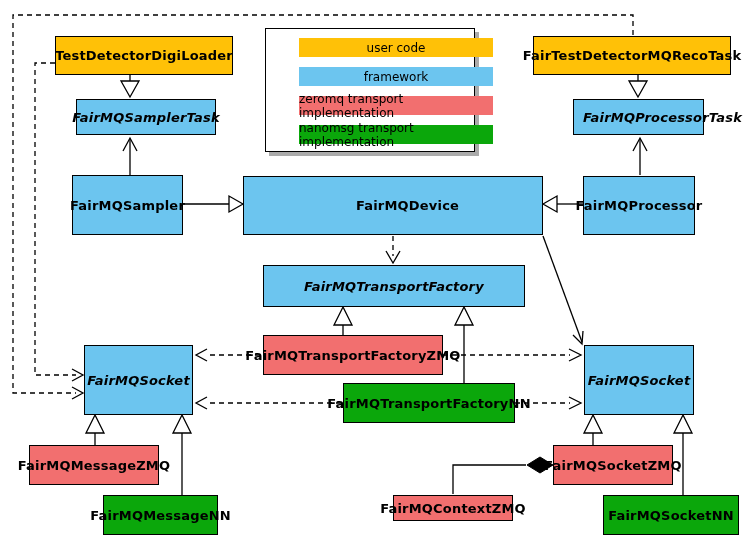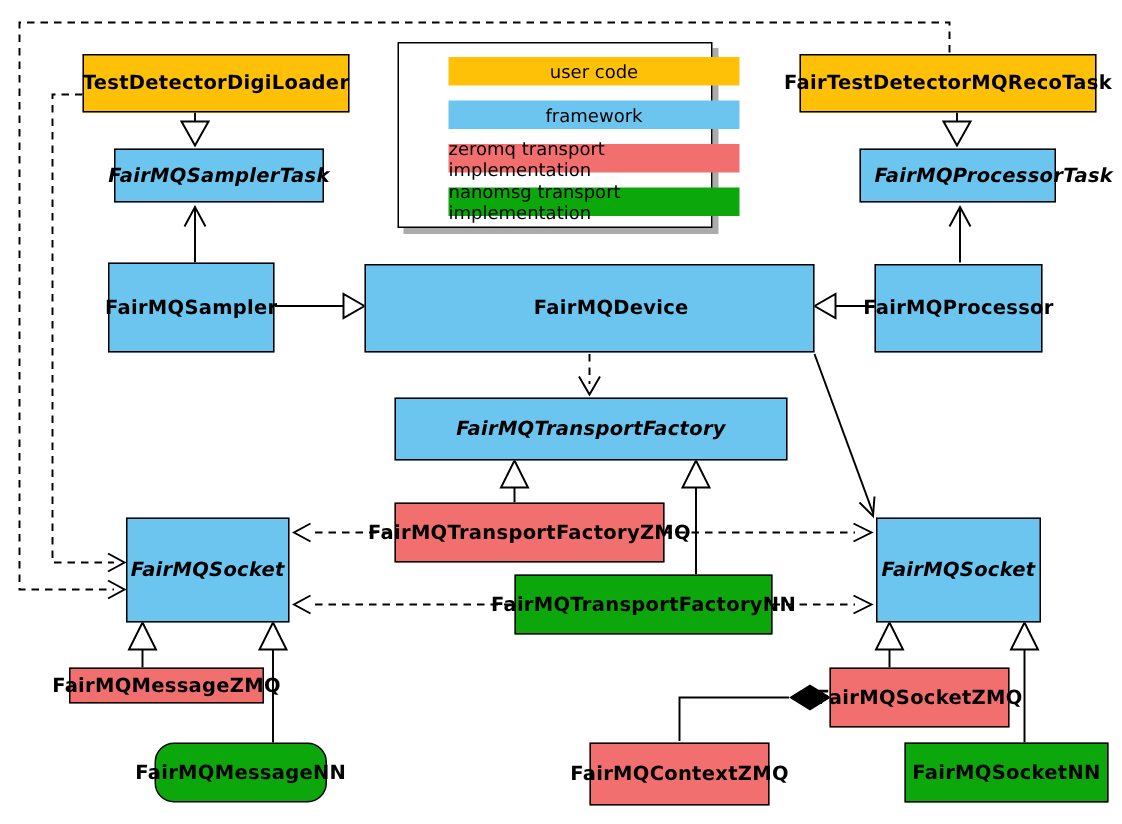--- a/index.html
+++ b/index.html
@@ -189,23 +189,23 @@
   <div class="node role-framework abstract" style="left:263px;top:265px;width:262px;height:42px;">FairMQTransportFactory</div>
 
   <div class="node role-zmq" style="left:263px;top:335px;width:180px;height:40px;">FairMQTransportFactoryZMQ</div>
 
   <div class="node role-nn" style="left:343px;top:383px;width:172px;height:40px;">FairMQTransportFactoryNN</div>
 
   <div class="node role-framework abstract" style="left:84px;top:345px;width:109px;height:70px;">FairMQSocket</div>
 
   <div class="node role-framework abstract" style="left:584px;top:345px;width:110px;height:70px;">FairMQSocket</div>
 
-  <div class="node role-zmq" style="left:46px;top:445px;width:130px;height:24px;">FairMQMessageZMQ</div>
-
-  <div class="node role-nn" style="left:103px;top:495px;width:115px;height:40px;border-radius:13px;">FairMQMessageNN</div>
-
-  <div class="node role-zmq" style="left:393px;top:495px;width:120px;height:42px;">FairMQContextZMQ</div>
+  <div class="node role-zmq" style="left:29px;top:445px;width:130px;height:40px;">FairMQMessageZMQ</div>
+
+  <div class="node role-nn" style="left:103px;top:495px;width:115px;height:40px;">FairMQMessageNN</div>
+
+  <div class="node role-zmq" style="left:393px;top:495px;width:120px;height:26px;">FairMQContextZMQ</div>
 
   <div class="node role-zmq" style="left:553px;top:445px;width:120px;height:40px;">FairMQSocketZMQ</div>
 
   <div class="node role-nn" style="left:603px;top:495px;width:136px;height:40px;">FairMQSocketNN</div>
 
 </div>
 
 </body></html>

